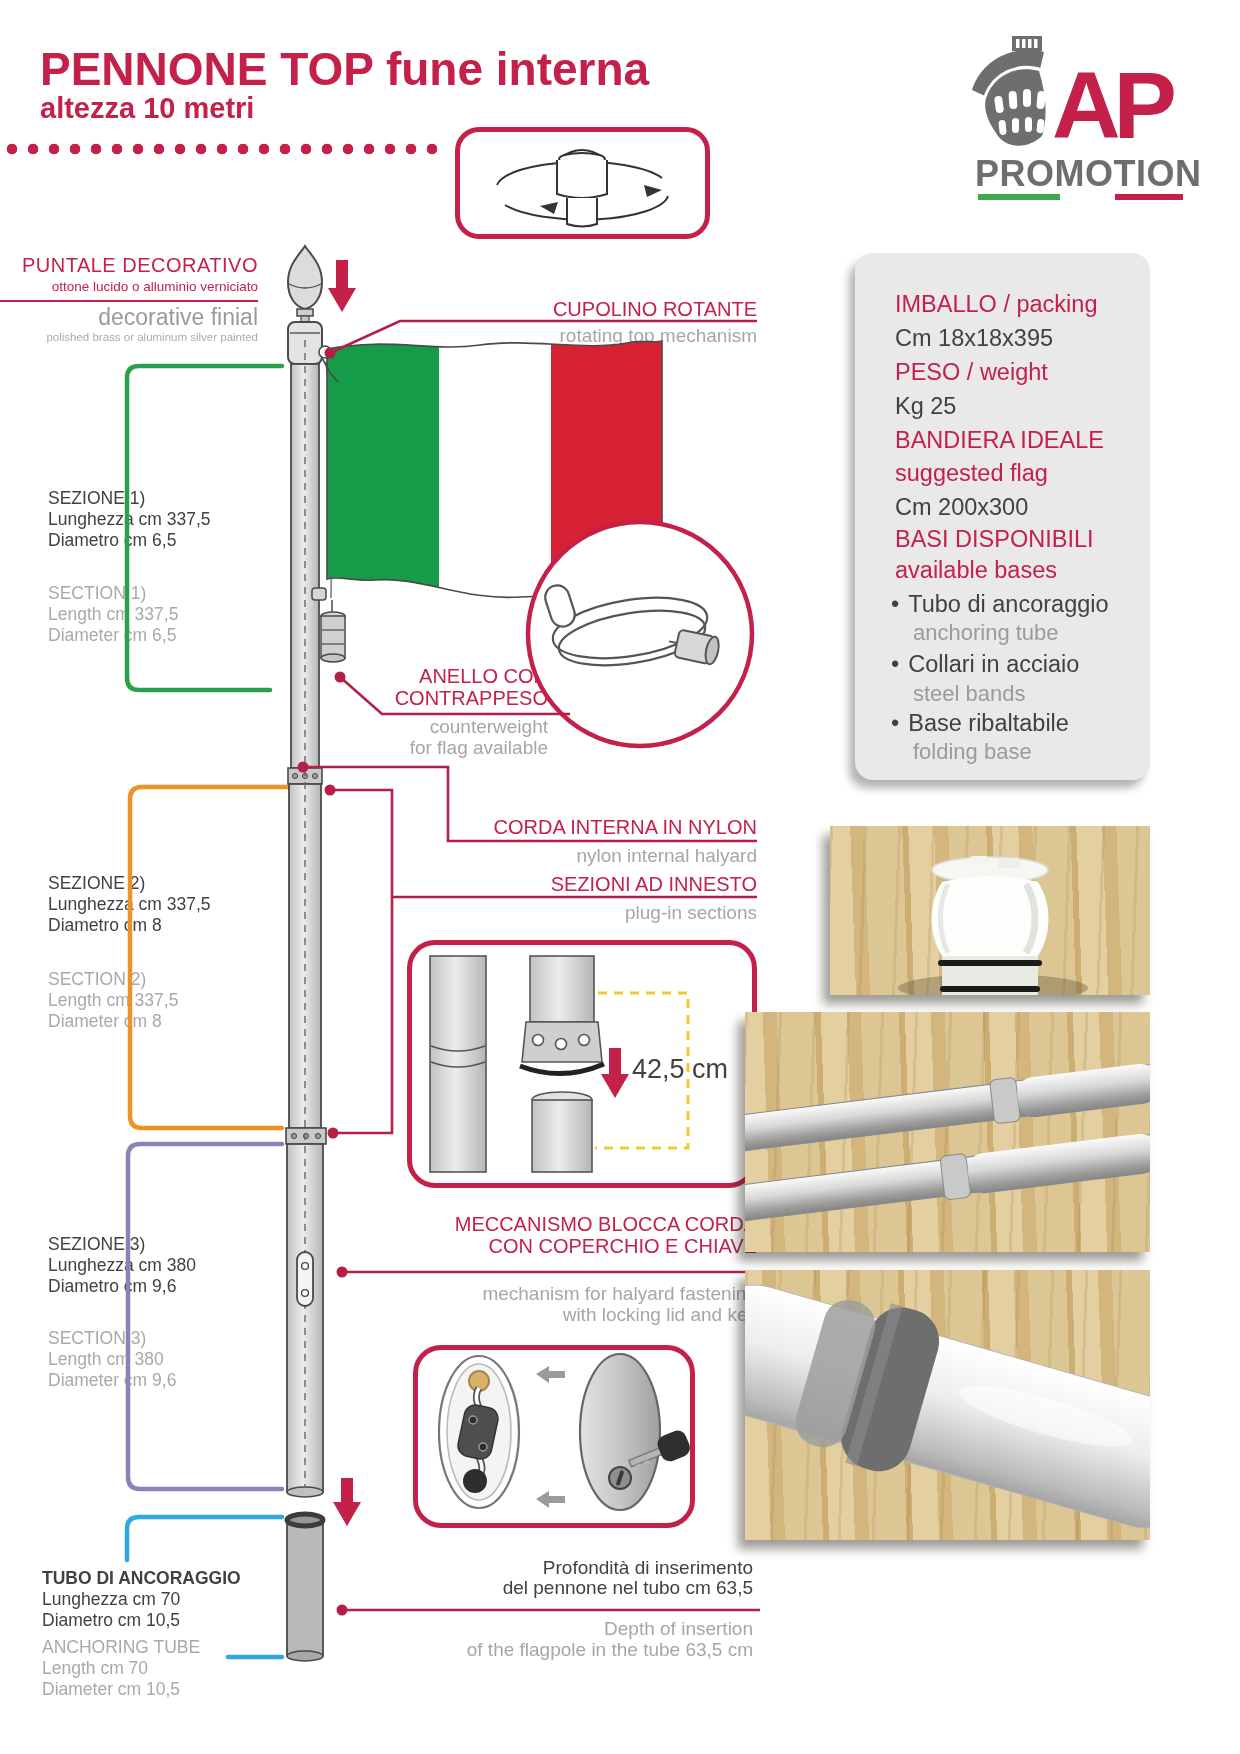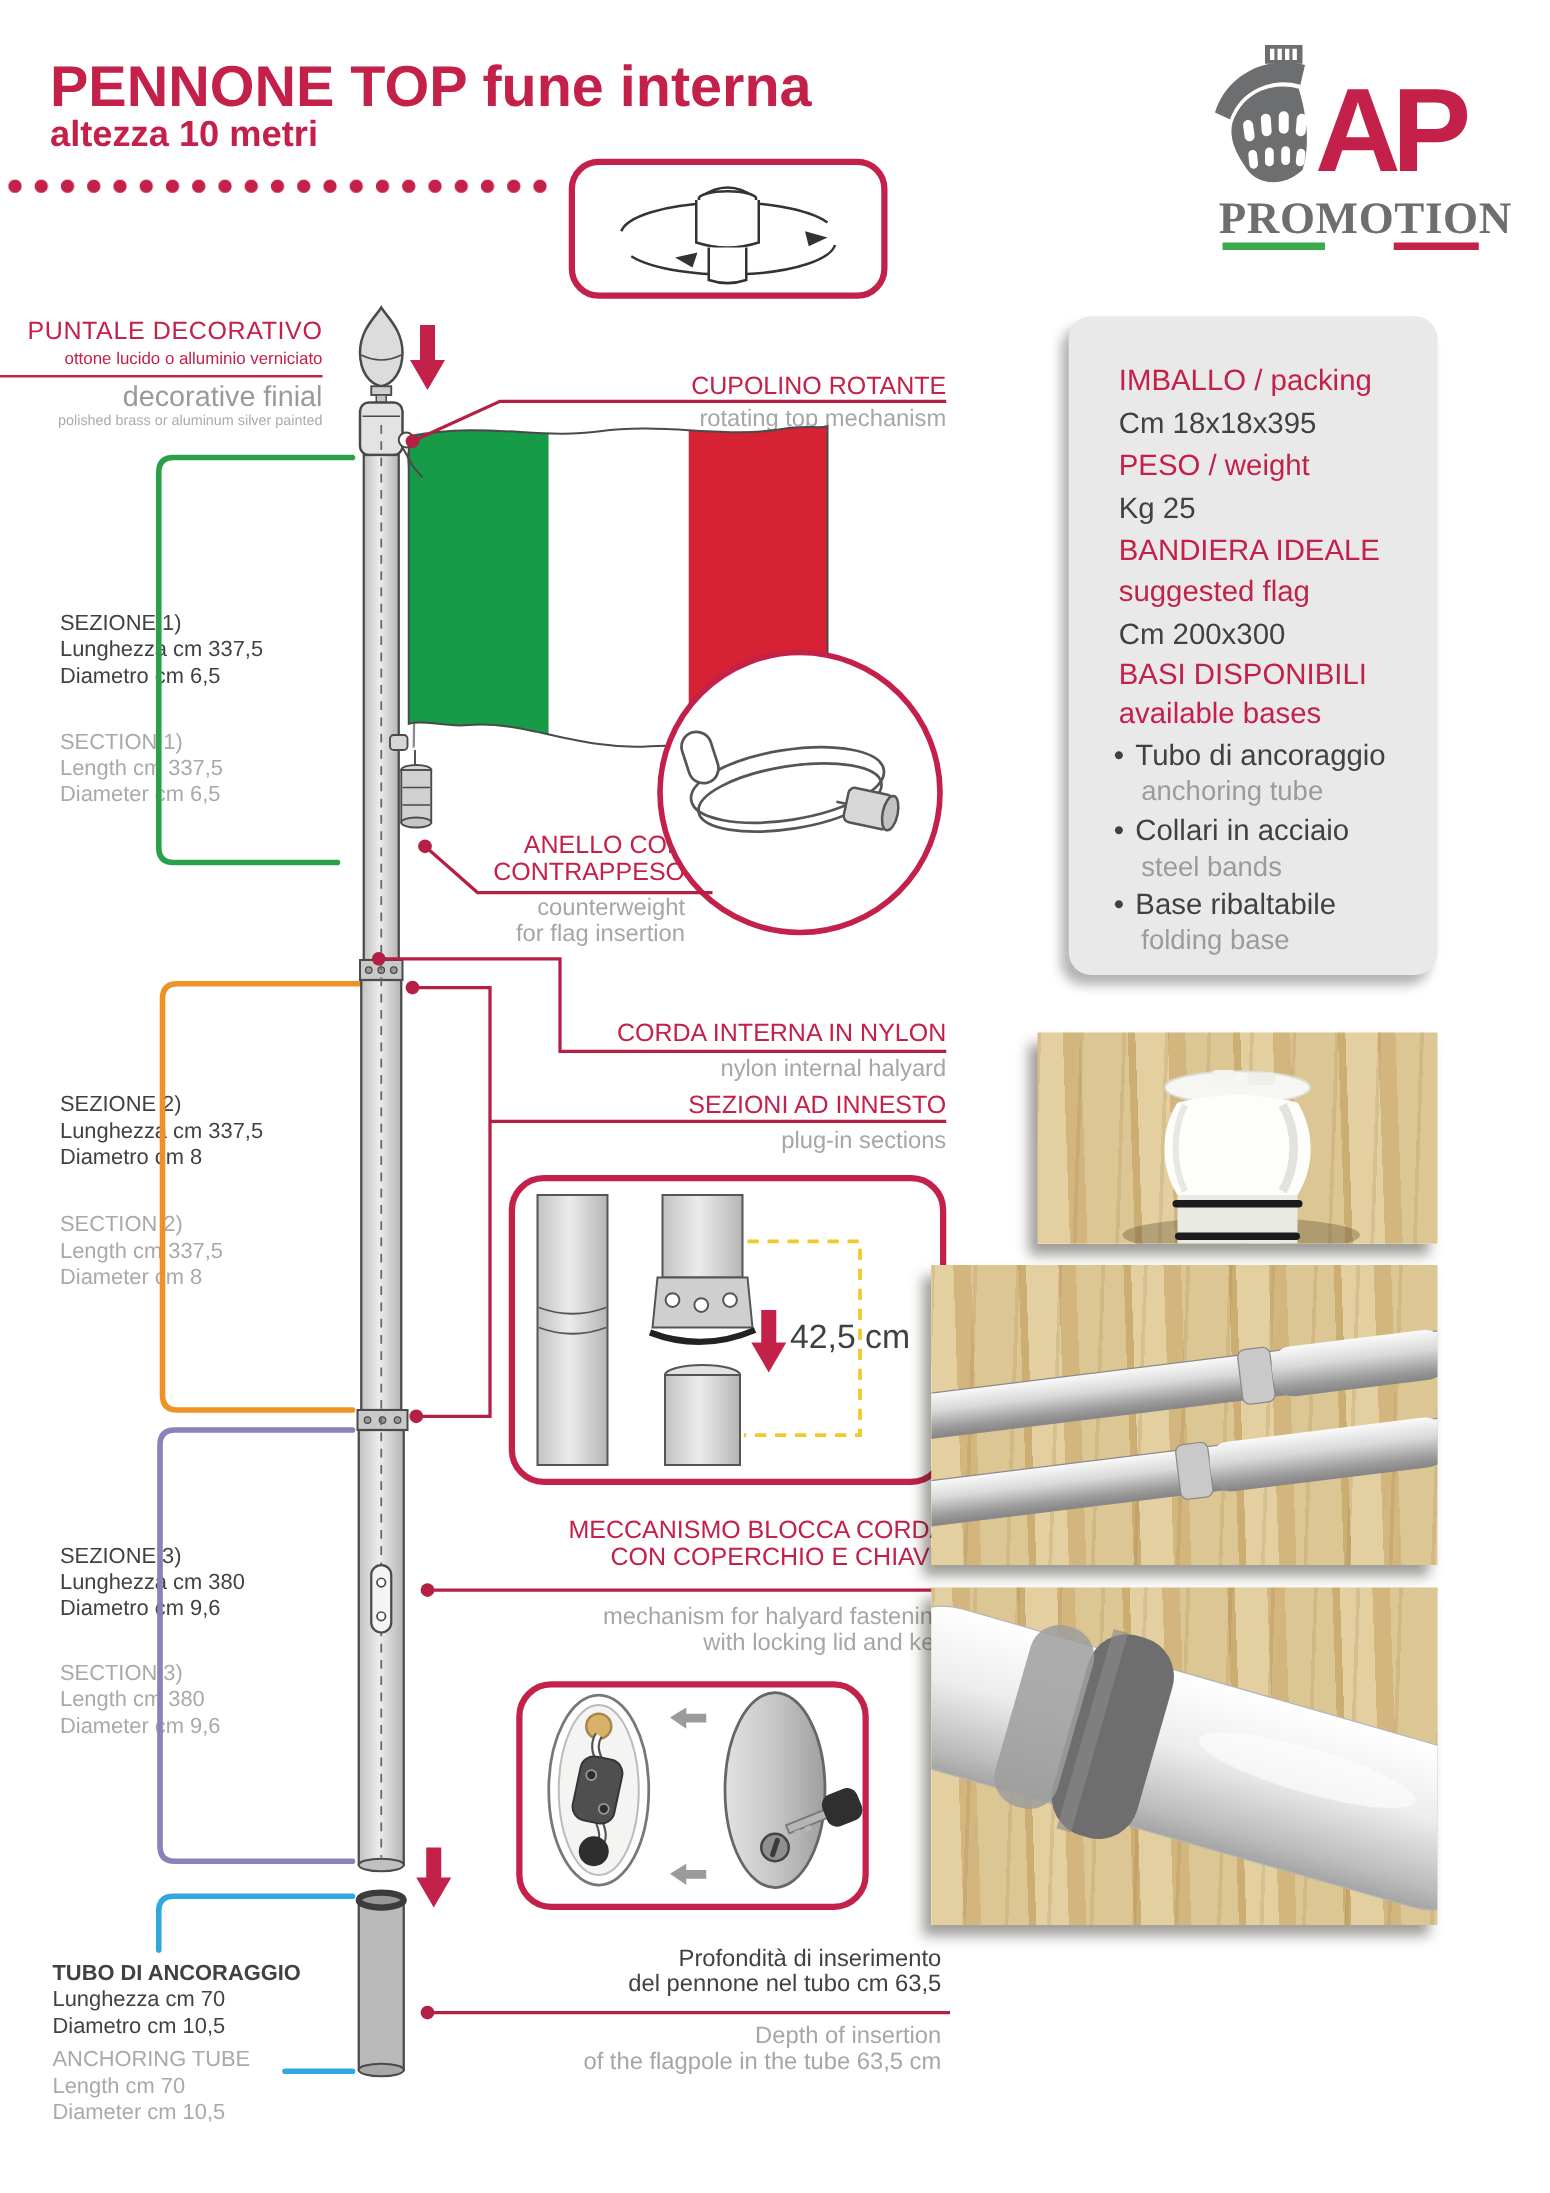--- a/index.html
+++ b/index.html
@@ -22,21 +22,21 @@
   .info-red{color:#c3204a;}
   .info-dark{color:#414141;}
   .info-bullet{color:#414141;}
   .info-bullet::before{content:"\2022";margin-right:9px;}
   .info-sub{color:#9b9b9b;font-size:22px;padding-left:22px;}
   .photo{box-shadow:-7px 9px 10px rgba(40,35,25,0.45);overflow:hidden;}
   .wood{background:
      repeating-linear-gradient(92deg, rgba(150,110,55,0.16) 0 3px, rgba(0,0,0,0) 3px 34px),
      repeating-linear-gradient(88deg, #e3cfa0 0 26px, #d2b67e 26px 40px, #dcc694 40px 78px, #ccad72 78px 84px);}
   .logo-ap{font-size:95px;font-weight:bold;letter-spacing:-7px;color:#c3204a;line-height:95px;}
-  .logo-promotion{font-size:36px;font-weight:bold;letter-spacing:0.5px;color:#6d6e70;line-height:36px;font-family:Liberation Serif, serif;}
+  .logo-promotion{font-size:36px;font-weight:bold;letter-spacing:0.5px;color:#6d6e70;line-height:36px;}
   .logo-tag{font-size:19px;font-weight:bold;letter-spacing:-0.5px;color:#c3204a;}
   .finial-it1{font-size:20px;color:#c3204a;letter-spacing:0.5px;}
   .finial-it2{font-size:13.5px;color:#c3204a;}
   .finial-en1{font-size:23px;color:#9a9a9a;}
   .finial-en2{font-size:11.5px;color:#ababab;}
   .measure{font-size:27px;color:#414141;text-align:right;}
 </style>
 </head>
 <body>
 
@@ -129,21 +129,21 @@
 
   <div class="abs callout-it rt" style="right:483px;top:298px;">CUPOLINO ROTANTE</div>
   <div class="abs callout-en rt" style="right:483px;top:325px;">rotating top mechanism</div>
 
   <div class="abs callout-it rt" style="right:692px;top:665px;">
     <div>ANELLO CON</div>
     <div>CONTRAPPESO</div>
   </div>
   <div class="abs callout-en rt" style="right:692px;top:716px;">
     <div>counterweight</div>
-    <div>for flag insertion</div>
+    <div>for flag available</div>
   </div>
 
   <div class="abs callout-it rt" style="right:483px;top:816px;">CORDA INTERNA IN NYLON</div>
   <div class="abs callout-en rt" style="right:483px;top:845px;">nylon internal halyard</div>
 
   <div class="abs callout-it rt" style="right:483px;top:873px;">SEZIONI AD INNESTO</div>
   <div class="abs callout-en rt" style="right:483px;top:902px;margin-left:36px;">plug-in sections</div>
 
   <div class="abs callout-it rt" style="right:483px;top:1213px;">
     <div>MECCANISMO BLOCCA CORDA</div>

